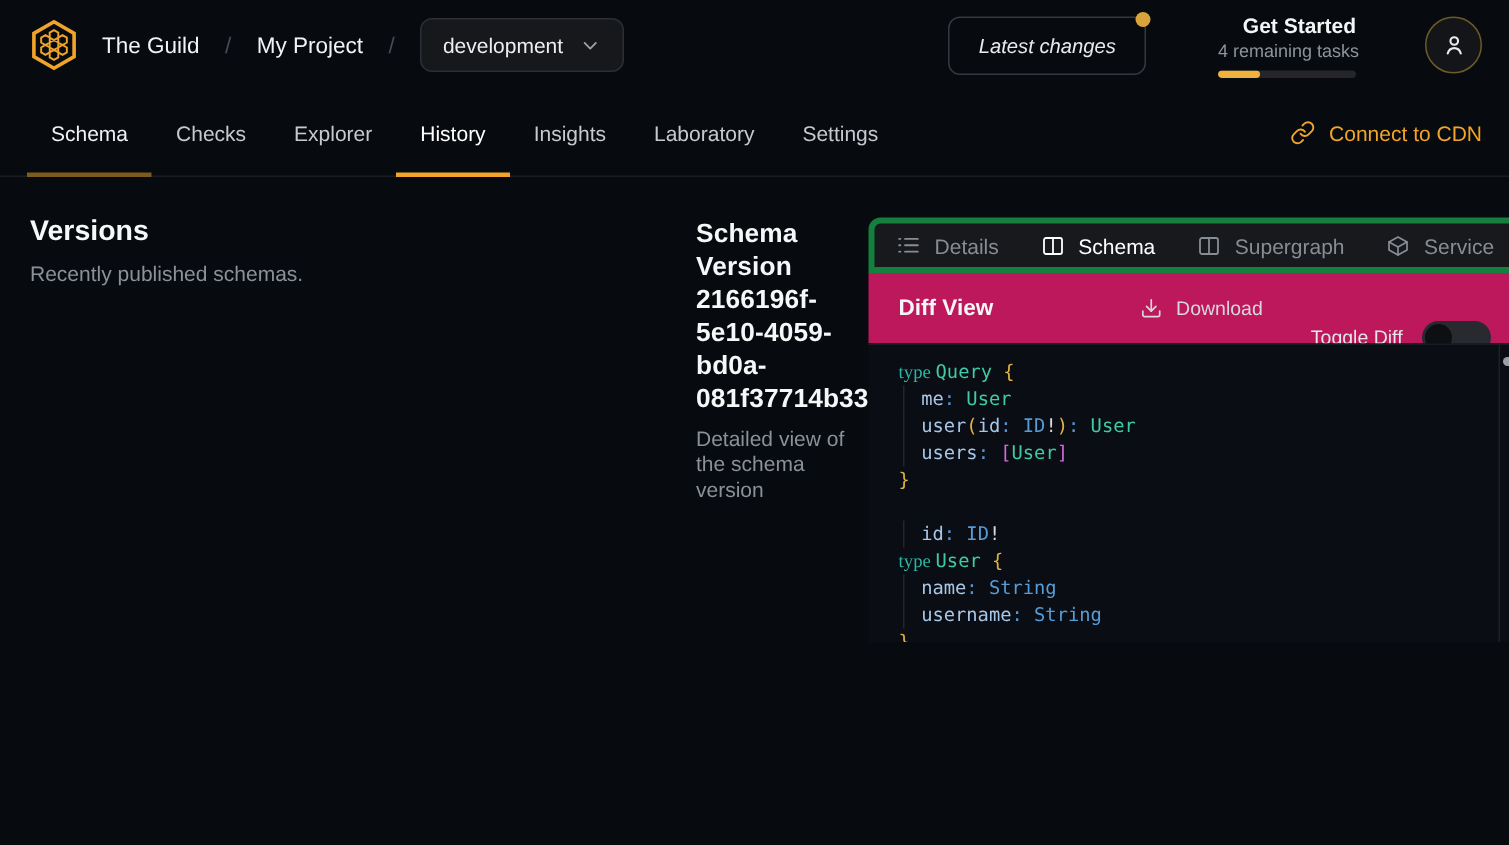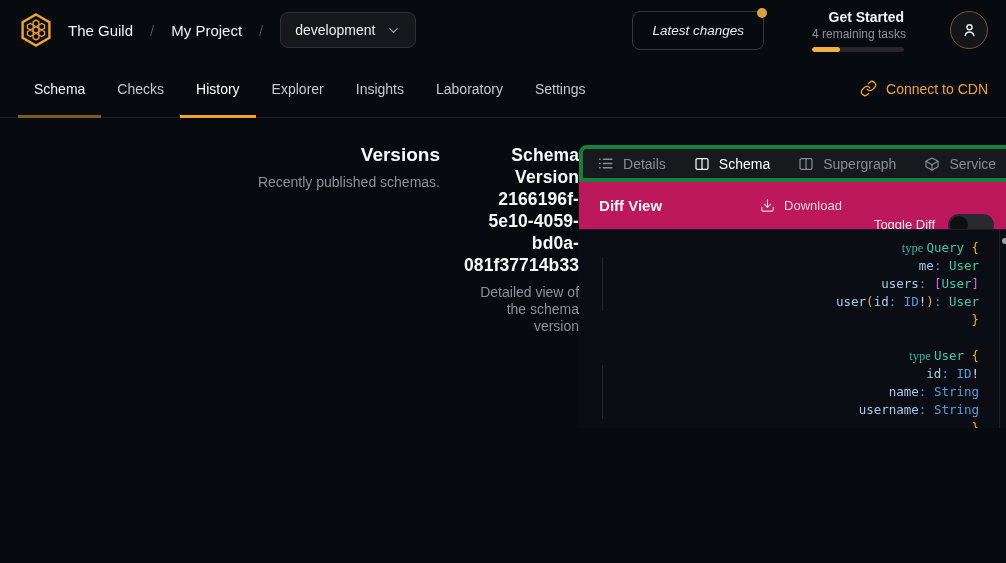--- a/index.html
+++ b/index.html
@@ -34,21 +34,21 @@
   .nav-tab { position:relative; display:flex; align-items:center; padding:0 16px; font-size:14px;
              color:#c6cacf; cursor:pointer; white-space:nowrap; }
   .nav-tab.active { color:#ffffff; }
   .nav-tab.active::after { content:""; position:absolute; left:0; right:0; bottom:-1px; height:3px; background:var(--accent); }
   .nav-tab.dim-underline { color:#f0f1f3; }
   .nav-tab.dim-underline::after { content:""; position:absolute; left:0; right:0; bottom:-1px; height:3px; background:var(--accent-dim); }
   .cdn { margin-left:auto; display:flex; align-items:center; gap:9px; color:var(--accent); font-size:14px; cursor:pointer; }
   .cdn svg { stroke:var(--accent); }
 
   
-  .main { display:flex; gap:24px; padding:0 18px 0 20px; height:444px;text-align:right; }
+  .main { display:flex; gap:24px; padding:0 18px 0 20px; height:444px; }
   .col-left { width:420px; flex:none; display:flex; flex-direction:column; }
   .col-right { flex:1; min-width:0; display:flex; flex-direction:row; }
   .section-head { margin-top:26px; }
   .left-title { margin:0; font-size:19px; font-weight:700; color:#f6f7f8; line-height:22px; }
   .right-title { margin:0; font-size:17.5px; font-weight:700; color:#f6f7f8; line-height:22px; letter-spacing:.1px; }
   .section-sub { margin-top:8px; font-size:14px; color:#8b9199; line-height:17px; }
 
   .versions-card { margin-top:27px; border:1px solid #202329; background:#0b0d11; border-radius:10px;
                    padding:40px 20px 10px 20px; }
   .version-item { background:#1a1c20; border-radius:8px; padding:13px 16px 15px; cursor:pointer; }
@@ -149,22 +149,22 @@
           </svg>
         </span>
       </div>
     </div>
   </div>
 
   <div class="nav">
     <div id="nav-tabs" style="display:flex; align-items:stretch;">
         <div class="nav-tab dim-underline">Schema</div>
         <div class="nav-tab">Checks</div>
+        <div class="nav-tab">Explorer</div>
         <div class="nav-tab active">History</div>
-        <div class="nav-tab">Explorer</div>
         <div class="nav-tab">Insights</div>
         <div class="nav-tab">Laboratory</div>
         <div class="nav-tab">Settings</div>
       </div>
     <div class="cdn">
       <span style="display:flex;">
         <svg width="17" height="17" viewBox="0 0 24 24" fill="none" stroke-width="1.8" stroke-linecap="round" stroke-linejoin="round">
           <path d="M10 13a5 5 0 0 0 7.54.54l3-3a5 5 0 0 0-7.07-7.07l-1.72 1.71"></path>
           <path d="M14 11a5 5 0 0 0-7.54-.54l-3 3a5 5 0 0 0 7.07 7.07l1.71-1.71"></path>
         </svg>
@@ -252,26 +252,26 @@
                 <div class="knob"></div>
               </div>
             </div>
           </div>
         </div>
 
         <div class="code-area">
           <div id="code-lines">
               <div class="code-line"><span class="tok-kw">type </span><span class="tok-type">Query </span><span class="tok-brace">{</span></div>
               <div class="code-line guide"><span class="tok-pl">  </span><span class="tok-field">me</span><span class="tok-colon">: </span><span class="tok-type">User</span></div>
+              <div class="code-line guide"><span class="tok-pl">  </span><span class="tok-field">user</span><span class="tok-paren">(</span><span class="tok-field">id</span><span class="tok-colon">: </span><span class="tok-scalar">ID</span><span class="tok-bang">!</span><span class="tok-paren">)</span><span class="tok-colon">: </span><span class="tok-type">User</span></div>
               <div class="code-line guide"><span class="tok-pl">  </span><span class="tok-field">users</span><span class="tok-colon">: </span><span class="tok-bracket">[</span><span class="tok-type">User</span><span class="tok-bracket">]</span></div>
-              <div class="code-line guide"><span class="tok-pl">  </span><span class="tok-field">user</span><span class="tok-paren">(</span><span class="tok-field">id</span><span class="tok-colon">: </span><span class="tok-scalar">ID</span><span class="tok-bang">!</span><span class="tok-paren">)</span><span class="tok-colon">: </span><span class="tok-type">User</span></div>
               <div class="code-line"><span class="tok-brace">}</span></div>
               <div class="code-line">&nbsp;</div>
+              <div class="code-line guide"><span class="tok-pl">  </span><span class="tok-field">id</span><span class="tok-colon">: </span><span class="tok-scalar">ID</span><span class="tok-bang">!</span></div>
               <div class="code-line"><span class="tok-kw">type </span><span class="tok-type">User </span><span class="tok-brace">{</span></div>
-              <div class="code-line guide"><span class="tok-pl">  </span><span class="tok-field">id</span><span class="tok-colon">: </span><span class="tok-scalar">ID</span><span class="tok-bang">!</span></div>
               <div class="code-line guide"><span class="tok-pl">  </span><span class="tok-field">name</span><span class="tok-colon">: </span><span class="tok-scalar">String</span></div>
               <div class="code-line guide"><span class="tok-pl">  </span><span class="tok-field">username</span><span class="tok-colon">: </span><span class="tok-scalar">String</span></div>
               <div class="code-line"><span class="tok-brace">}</span></div>
             </div>
           <div class="scrollbar">
             <div class="scroll-thumb"></div>
           </div>
         </div>
       </div>
     </div>

